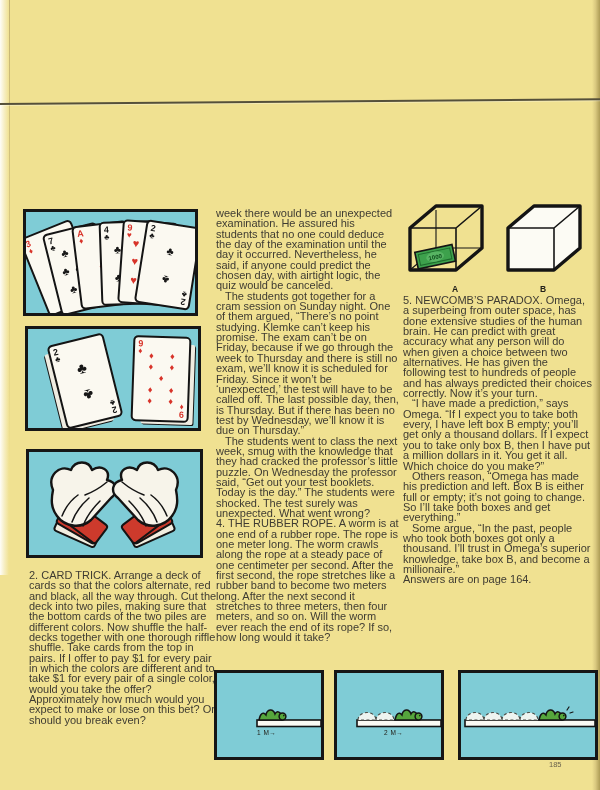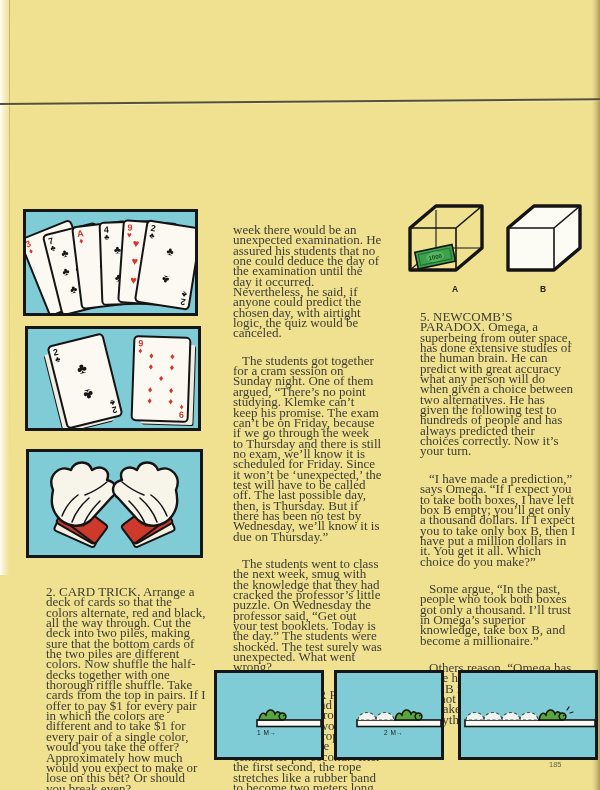--- a/index.html
+++ b/index.html
@@ -48,21 +48,21 @@
   #pile2{left:104px;top:7px;transform:rotate(2deg);
          box-shadow:7px 5px 0 -3px #efece1,8px 6px 0 -3px #141414;}
   .pile .pips{font-size:9px;top:13px;bottom:13px;}
   .pile .pips.two{font-size:15px;}
 
   
   .col{position:absolute;}
   #col-left{left:29px;top:570px;width:194px;}
   #col-mid{left:216px;top:208px;width:183px;}
   #col-right{left:403px;top:295px;width:190px;}
-  .col p{margin:17px;font-size:13px;line-height:10.35px;color:#3e3b32;font-family:Liberation Serif, serif;}
+  .col p{margin:0;font-size:11px;line-height:10.35px;color:#3e3b32;}
   .indent{text-indent:9px;}
   .sect{margin-top:13px;}
   #col-left .sect{margin-top:16px;}
   .answers{margin-top:10px;}
 
   
   .boxes{position:absolute;left:402px;top:198px;width:190px;height:100px;}
   .box-label{position:absolute;top:86px;font-size:8.5px;font-weight:bold;color:#23211a;}
   #lblA{left:50px;} #lblB{left:138px;}
 
@@ -293,23 +293,24 @@
         <path d="M106,30 L132,8 L178,8 L178,50 L152,72 L106,72 Z" fill="#fcfbf4" stroke="#141414" stroke-width="3.4" stroke-linejoin="round"></path>
         <path d="M106,30 L152,30 L152,72 M152,30 L178,8" fill="none" stroke="#141414" stroke-width="1.6"></path>
       </g>
     </svg>
     <div class="box-label" id="lblA">A</div>
     <div class="box-label" id="lblB">B</div>
   </div>
 
   <div class="col" id="col-right">
     <p>5. NEWCOMB’S PARADOX. Omega, a superbeing from outer space, has done extensive studies of the human brain. He can predict with great accuracy what any person will do when given a choice between two alternatives. He has given the following test to hundreds of people and has always predicted their choices correctly. Now it’s your turn.</p>
-    <p class="indent">“I have made a prediction,” says Omega. “If I expect you to take both boxes, I have left box B empty; you’ll get only a thousand dollars. If I expect you to take only box B, then I have put a million dollars in it. You get it all. Which choice do you make?”</p>
+    <p class="indent">“I have made a prediction,” says Omega. “If I expect you to take both every, I have left box B empty; you’ll get only a thousand dollars. If I expect you to take only box B, then I have put a million dollars in it. You get it all. Which choice do you make?”</p>
+    <p class="indent">Others reason, “Omega has made his prediction and left. Box B is either full or empty; it’s not going to change. So I’ll take both boxes and get everything.”</p>
     <p class="indent">Some argue, “In the past, people who took both boxes got only a thousand. I’ll trust in Omega’s superior knowledge, take box B, and become a millionaire.”</p>
-    <p class="indent">Others reason, “Omega has made his prediction and left. Box B is either full or empty; it’s not going to change. So I’ll take both boxes and get everything.”</p>
+    <p class="answers">Answers are on page 164.</p>
   </div>
 
   <div class="panel" id="worm1">
     <svg width="104" height="84" viewBox="0 0 104 84">
       <rect x="40" y="47" width="64" height="6.5" fill="#fbfaf4" stroke="#141414" stroke-width="1.6"></rect>
       <g transform="translate(41,36)">
         <path d="M1,11 C2,5 5,2 8,6 C9,0 15,-1 17,5 C19,1 23,3 24,8 L24,11 Z" fill="#55a63c" stroke="#141414" stroke-width="1.5"></path>
         <circle cx="24.5" cy="7.5" r="3.4" fill="#55a63c" stroke="#141414" stroke-width="1.5"></circle>
         <circle cx="25.8" cy="6.6" r="0.8" fill="#141414"></circle>
       </g>

